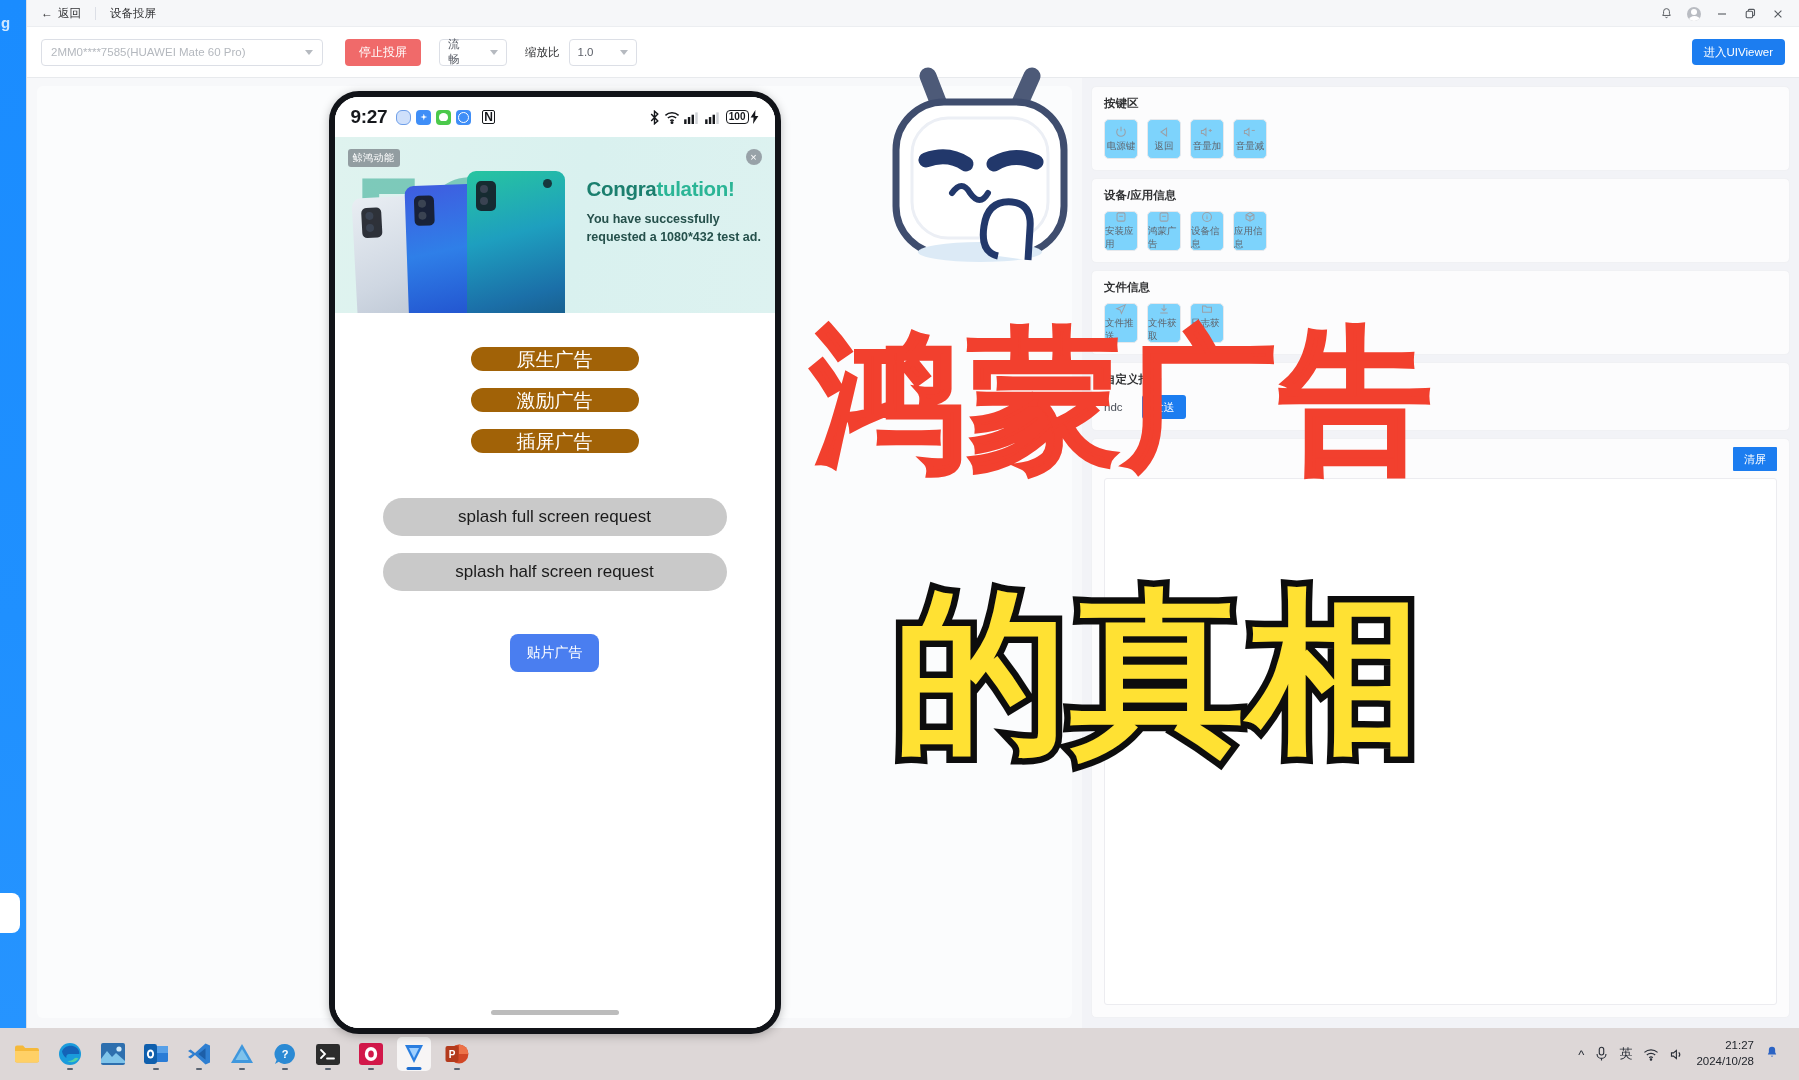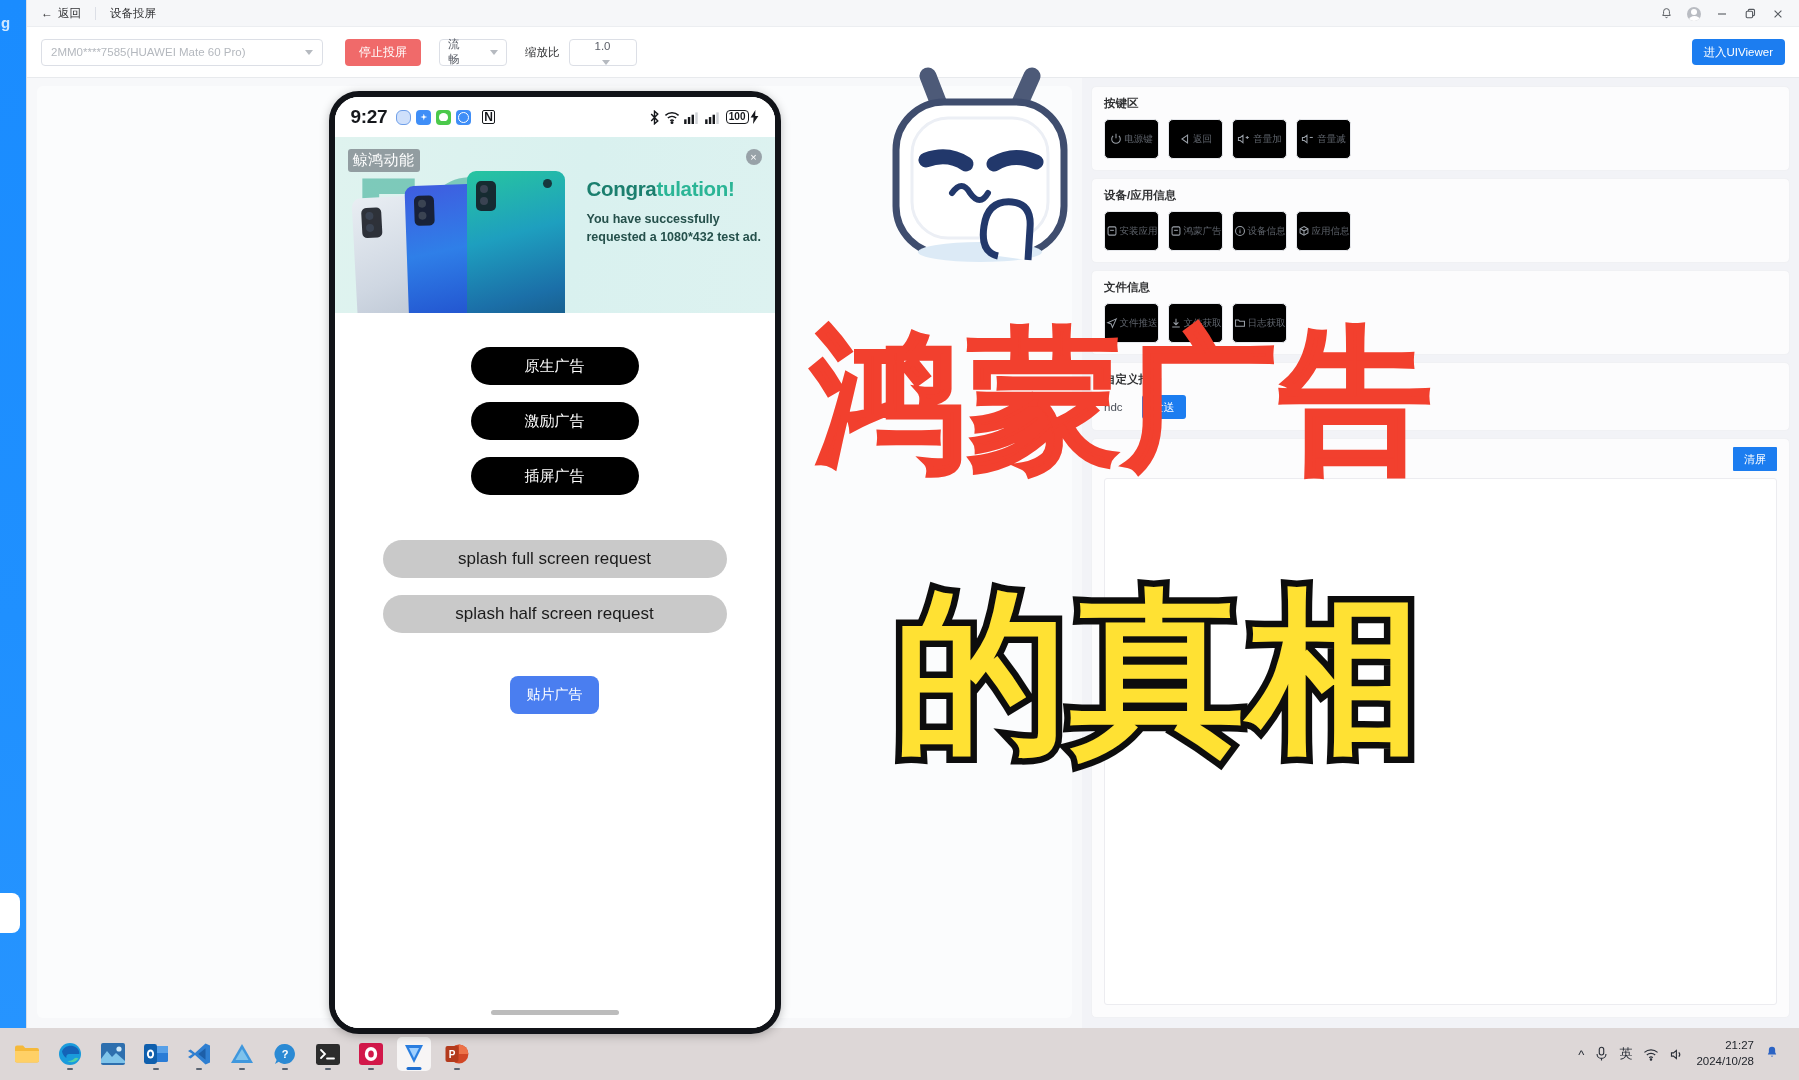--- a/index.html
+++ b/index.html
@@ -97,21 +97,21 @@
   .quality-select {
     margin-left: 18px; width: 68px; height: 27px;
     border: 1px solid #dcdfe6; border-radius: 4px; background:#fff;
     display: flex; align-items: center; padding: 0 8px; cursor: pointer; gap: 20px;
   }
   .quality-select .val { flex:1; font-size: 11.5px; color: #5c6069; }
   .zoom-label { margin-left: 18px; font-size: 11.5px; color: #303133; }
   .zoom-select {
     margin-left: 9px; width: 68px; height: 27px;
     border: 1px solid #dcdfe6; border-radius: 4px; background:#fff;
-    display: flex; align-items: center; padding: 0 8px; cursor: pointer; flex-direction: column;
+    display: flex; align-items: center; padding: 0 8px; cursor: pointer;
   }
   .zoom-select .val { flex:1; font-size: 11.5px; color: #5c6069; }
   .btn-uiviewer {
     position: absolute; right: 14px;
     background: #1a73e8; background: #1c7df0; color: #fff; border: none; border-radius: 4px;
     height: 26px; padding: 0 12px; font-size: 11.5px; cursor: pointer;
     font-family: "Liberation Sans", sans-serif;
   }
 
   
@@ -171,21 +171,21 @@
   }
 
   
   .ad-banner {
     position: relative; height: 176px; flex: 0 0 176px;
     background: linear-gradient(100deg,#dff3ef 0%, #d9f1ef 55%, #ddf2f0 100%);
     overflow: hidden;
   }
   .ad-badge {
     position: absolute; left: 13px; top: 12px; z-index: 4;
-    background: rgba(120,128,135,.75); color: #fff; font-size: 15px;
+    background: rgba(120,128,135,.75); color: #fff; font-size: 10px;
     border-radius: 3px; padding: 2px 5px; letter-spacing: .5px;
   }
   .ad-close {
     position: absolute; right: 13px; top: 12px; z-index: 4;
     width: 16px; height: 16px; border-radius: 50%; background: rgba(140,148,155,.85);
     color: #fff; font-size: 11px; display: flex; align-items: center; justify-content: center;
     cursor: pointer; line-height: 1;
   }
   .ad-5g {
     position: absolute; left: 16px; top: 28px; font-size: 112px; font-weight: 800;
@@ -207,22 +207,22 @@
   .cam::after{content:"";position:absolute;left:4px;top:16px;width:8px;height:8px;border-radius:50%;background:#3a4352;}
   .punch { position:absolute; right:13px; top:8px; width:9px;height:9px;border-radius:50%;background:rgba(20,24,32,.8);}
   .ad-text { position: absolute; left: 252px; top: 40px; width: 180px; }
   .ad-title { font-size: 20.5px; font-weight: 700; color: #1b7f6e; letter-spacing: -.3px;}
   .ad-title .g2 { color: #2bb596; }
   .ad-desc { margin-top: 9px; font-size: 12.5px; line-height: 1.45; color: #25504b; font-weight: 600;}
 
   
   .page-body { flex: 1; background: #fff; padding-top: 34px; display: flex; flex-direction: column; align-items: center; }
   .btn-blue-pill {
-    width: 168px; height: 38px; border-radius: 19px; background: #000000; color: #fff;
-    border: none; font-size: 15px; margin-bottom: 17px; cursor: pointer;
+    width: 168px; height: 24px; border-radius: 19px; background: #a16207; color: #fff;
+    border: none; font-size: 19px; margin-bottom: 17px; cursor: pointer;
     font-family: "Liberation Sans", sans-serif;
   }
   .btn-grey-pill {
     width: 344px; height: 38px; border-radius: 19px; background: #c9c9c9; color: #1b1b1b;
     border: none; font-size: 17px; margin-bottom: 17px; cursor: pointer;
     font-family: "Liberation Sans", sans-serif;
   }
   .btn-grey-pill.first { margin-top: 28px; }
   .btn-small-blue {
     width: 89px; height: 38px; border-radius: 8px; background: #4a7ef0; color: #fff;
@@ -239,22 +239,22 @@
     flex: 1; background: #f2f3f7; padding: 8px 9px 10px 9px;
     display: flex; flex-direction: column; gap: 7px; min-width:0;
   }
   .panel {
     background: #fcfcfd; border-radius: 5px; padding: 9px 12px 11px 12px;
     border: 1px solid #f0f1f4;
   }
   .panel-title { font-size: 11.5px; font-weight: 700; color: #303133; margin-bottom: 8px; }
   .btn-row { display: flex; gap: 9px; }
   .ctl-btn {
-    width: 55px; height: 40px; border: 1px solid #e6e8ec; border-radius: 5px;
-    background: #000000; display: flex; flex-direction: row; align-items: center;
+    width: 34px; height: 40px; border: 1px solid #e6e8ec; border-radius: 5px;
+    background: #7dd3fc; display: flex; flex-direction: column; align-items: center;
     justify-content: center; gap: 2px; cursor: pointer;
   }
   .ctl-btn .gi { height: 13px; display:flex; align-items:center; justify-content:center; color:#9aa0a8; }
   .ctl-btn .lbl { font-size: 9.5px; color: #5f646c; }
 
   .cmd-panel { background:#fcfcfd; border-radius:5px; padding: 9px 12px 11px 12px; border:1px solid #f0f1f4;}
   .cmd-row { display: flex; align-items: center; gap: 0; }
   .hdc-tag { font-size: 11.5px; color: #4b5059; padding-right: 10px; }
   .cmd-input {
     flex: 1; height: 24px; border: 1px solid #dcdfe6; border-radius: 3px;

